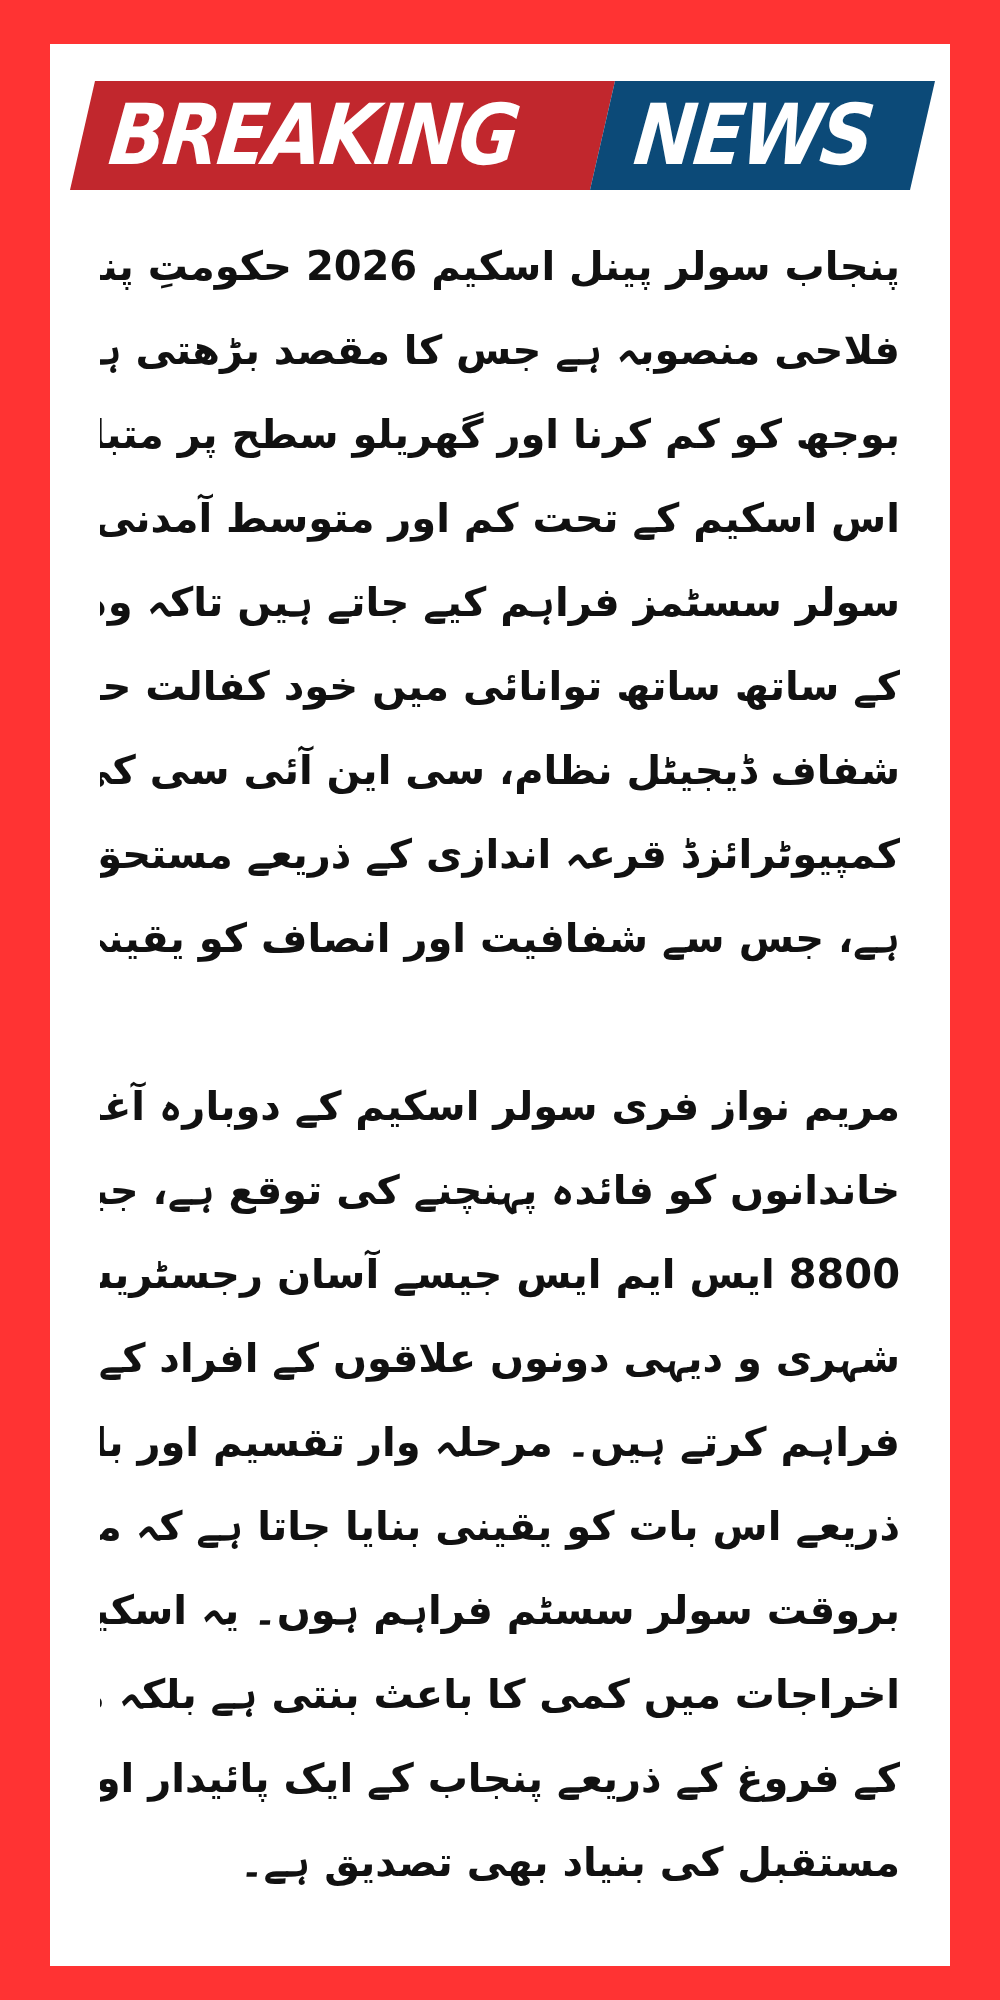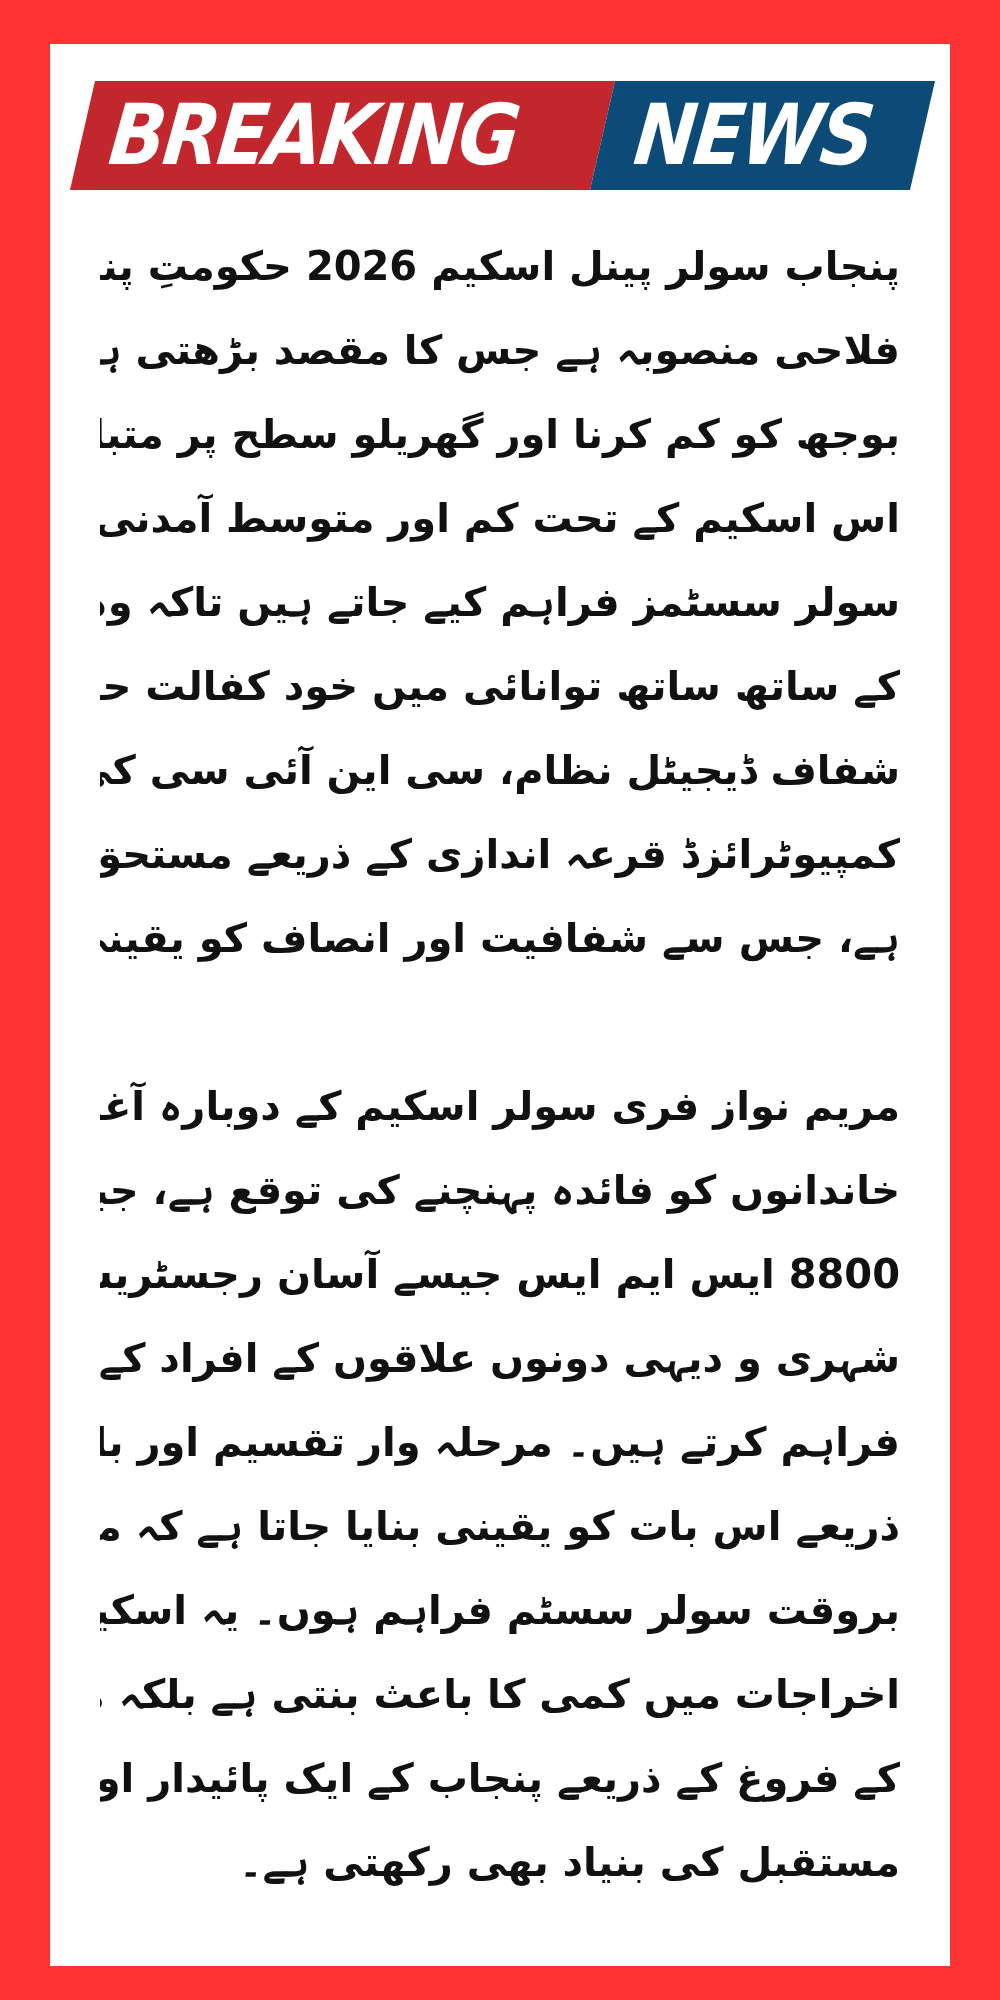--- a/index.html
+++ b/index.html
@@ -110,17 +110,17 @@
     <p class="para">
       <span class="line">مریم نواز فری سولر اسکیم کے دوبارہ آغاز سے ہزاروں مزید</span>
       <span class="line">خاندانوں کو فائدہ پہنچنے کی توقع ہے، جبکہ آن لائن اور</span>
       <span class="line">8800 ایس ایم ایس جیسے آسان رجسٹریشن طریقے</span>
       <span class="line">شہری و دیہی دونوں علاقوں کے افراد کے لیے سہولت</span>
       <span class="line">فراہم کرتے ہیں۔ مرحلہ وار تقسیم اور باقاعدہ نگرانی کے</span>
       <span class="line">ذریعے اس بات کو یقینی بنایا جاتا ہے کہ منتخب خاندانوں کو</span>
       <span class="line">بروقت سولر سسٹم فراہم ہوں۔ یہ اسکیم نہ صرف گھریلو</span>
       <span class="line">اخراجات میں کمی کا باعث بنتی ہے بلکہ ماحول دوست توانائی</span>
       <span class="line">کے فروغ کے ذریعے پنجاب کے ایک پائیدار اور روشن</span>
-      <span class="line">مستقبل کی بنیاد بھی رکھتی ہے۔</span>
+      <span class="line">مستقبل کی بنیاد بھی تصدیق ہے۔</span>
     </p>
   </div>
 
 </div>
 
 </body></html>

